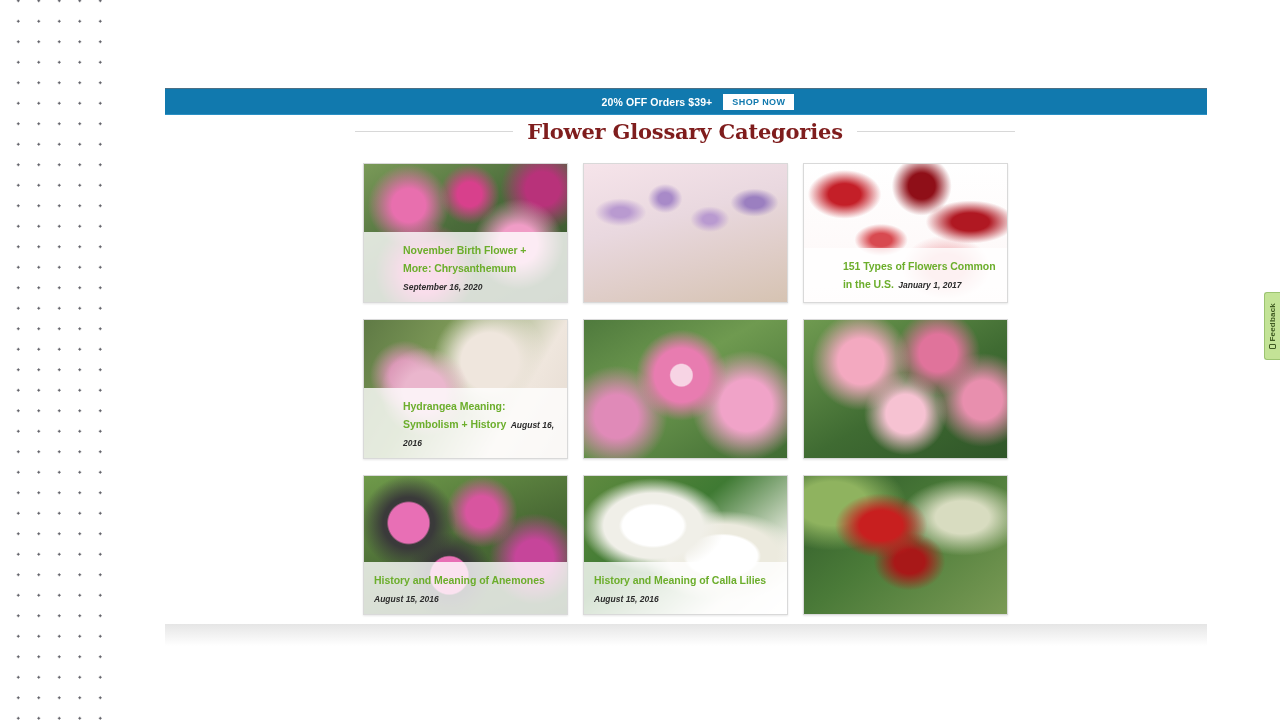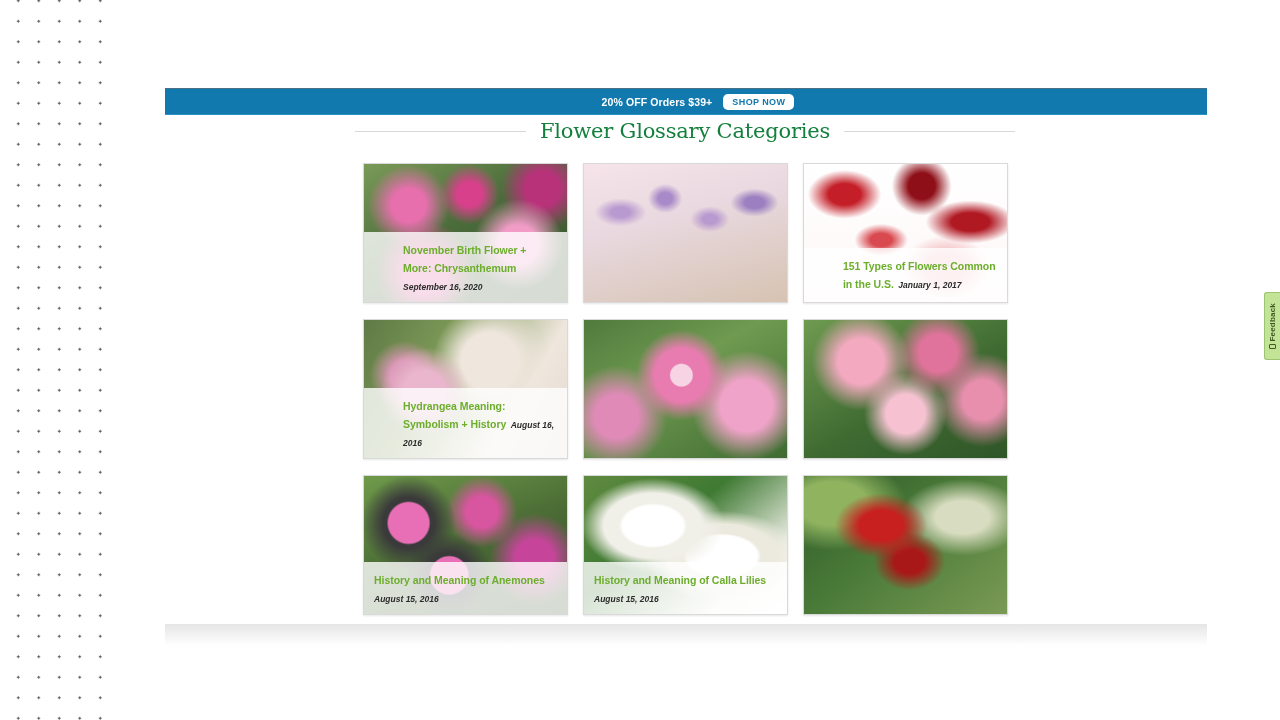--- a/index.html
+++ b/index.html
@@ -76,21 +76,21 @@
     white-space: nowrap;
   }
   #shop-now-button {
     background: #ffffff;
     color: #1179ae;
     font-size: 9px;
     font-weight: bold;
     letter-spacing: 0.4px;
     padding: 4px 9px 3px 9px;
     border: none;
-    border-radius: 5px;
+    border-radius: 0;
     line-height: 1;
     cursor: pointer;
     font-family: "Liberation Sans", sans-serif;
   }
 
   
   #section-heading {
     position: absolute;
     left: 355px;
     top: 118px;
@@ -99,24 +99,24 @@
     display: flex;
     align-items: center;
     gap: 14px;
   }
   .heading-rule {
     flex: 1 1 auto;
     height: 1px;
     background: #d8d8d8;
   }
   #section-title {
-    color: #15803d;
+    color: #7f1d1d;
     font-family: "DejaVu Serif", serif;
     font-size: 21px;
-    font-weight: normal;
+    font-weight: bold;
     white-space: nowrap;
     letter-spacing: -0.2px;
   }
 
   
   #card-grid {
     position: absolute;
     left: 363px;
     top: 163px;
     width: 645px;

